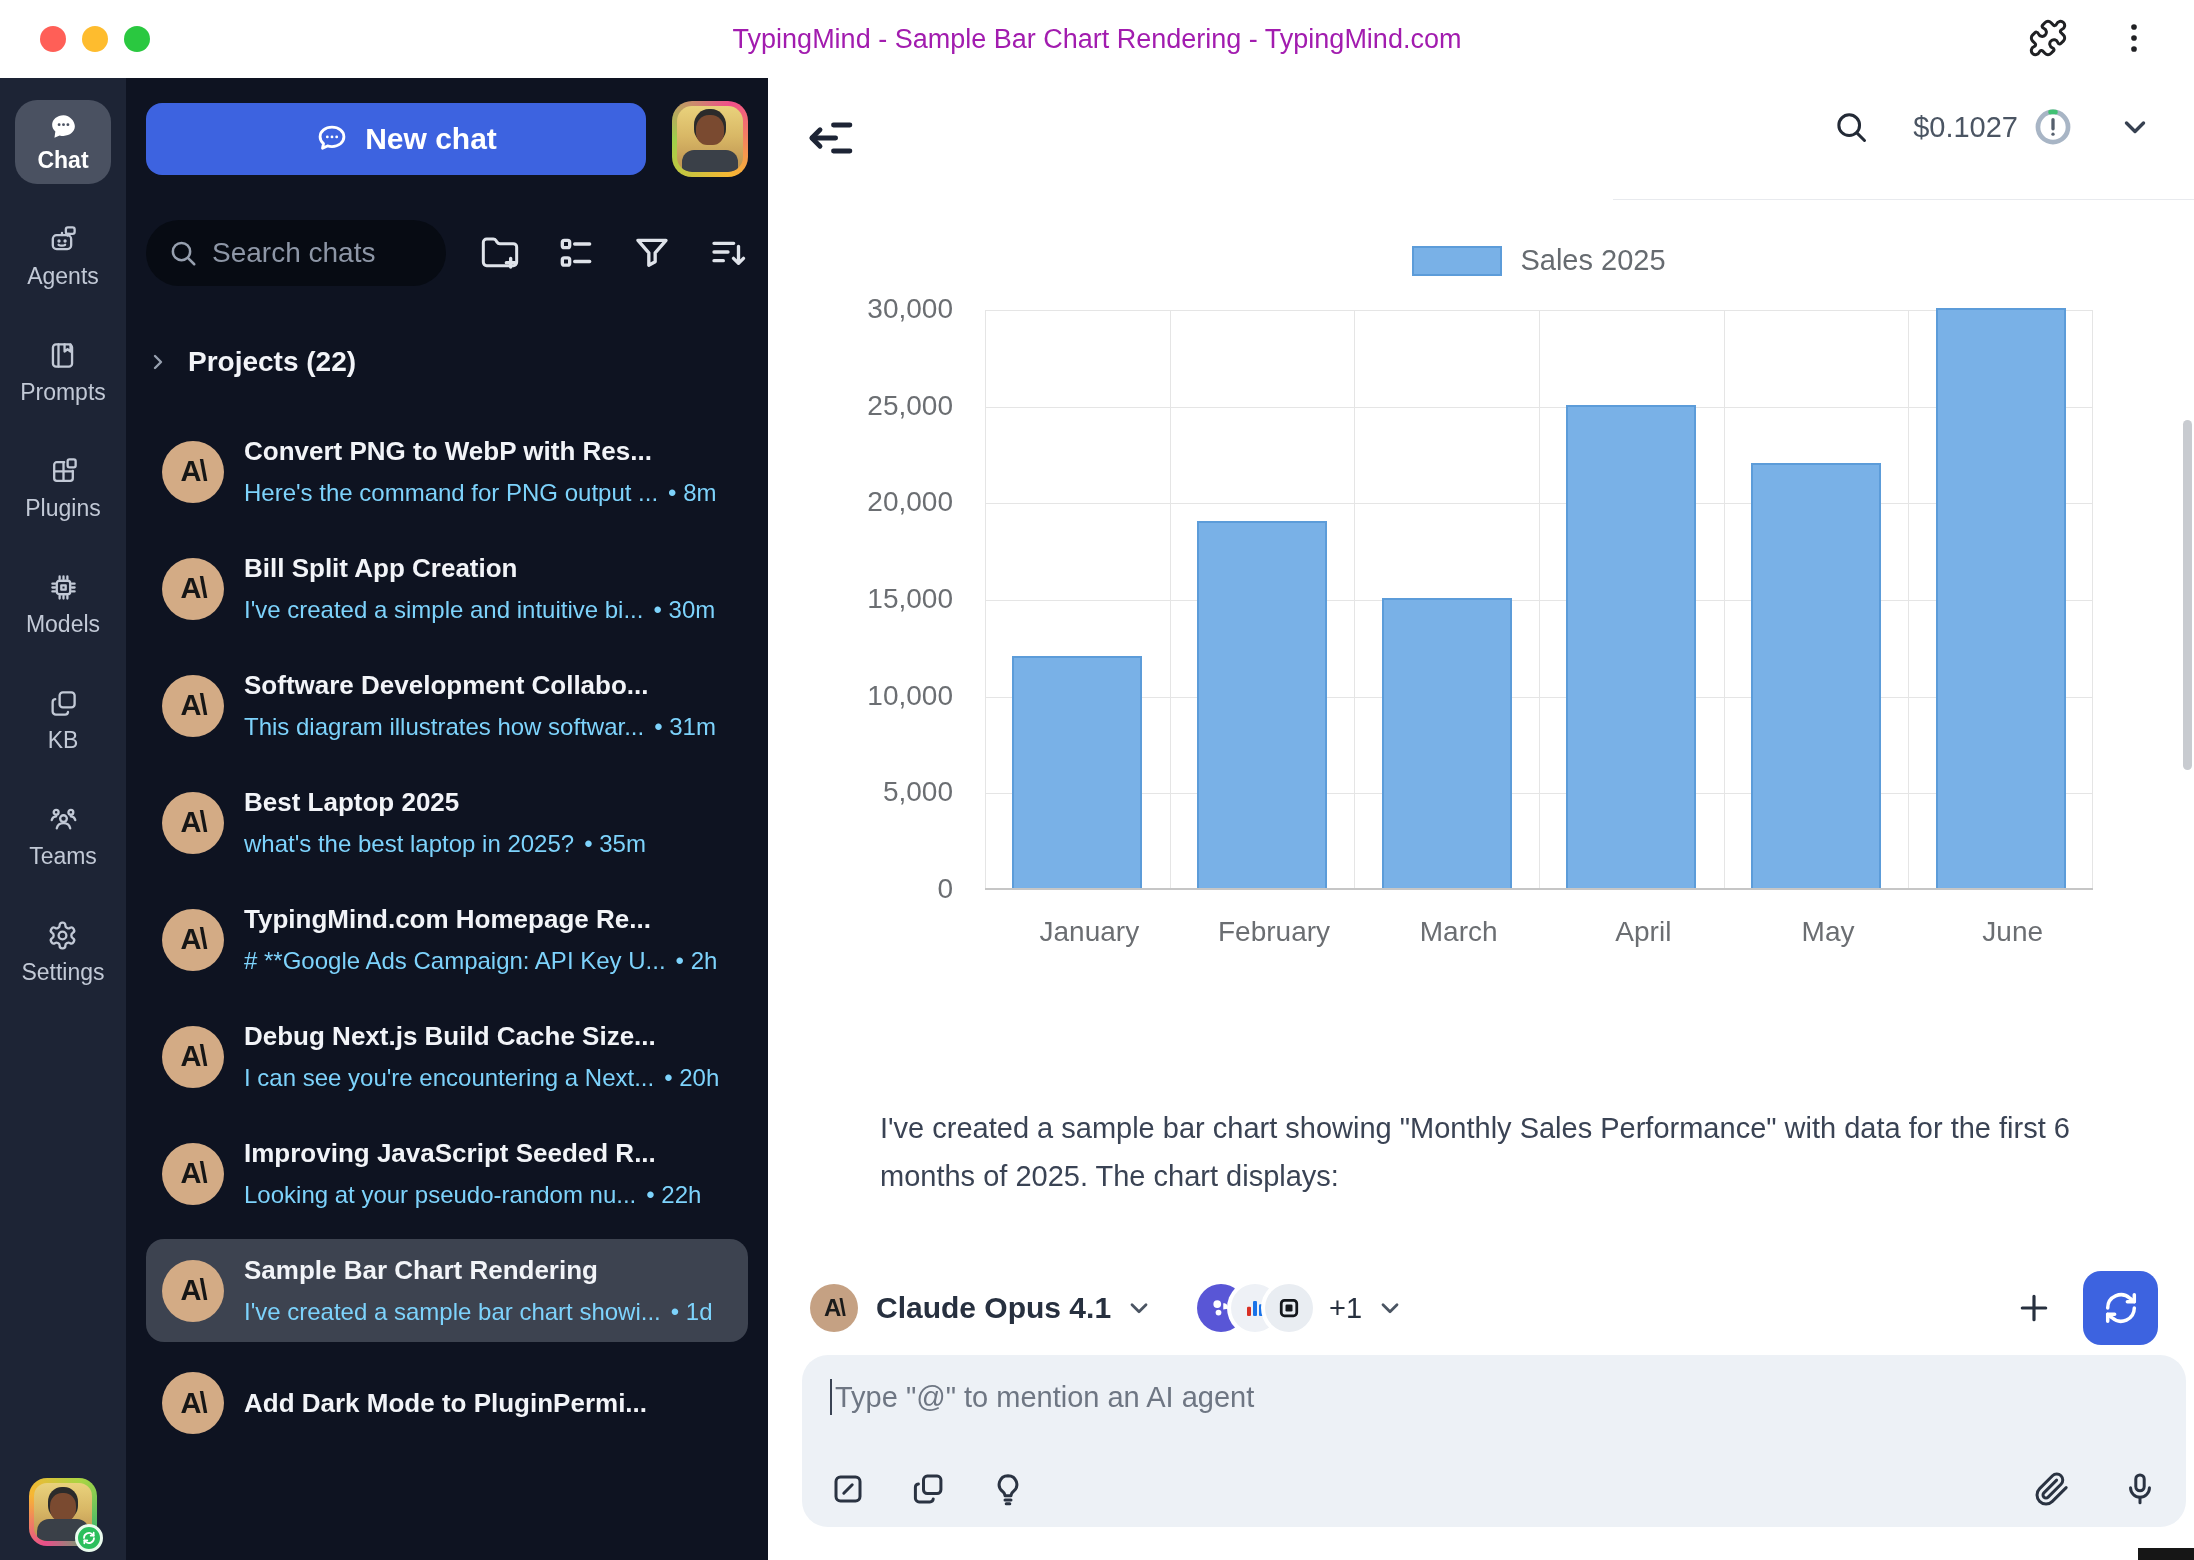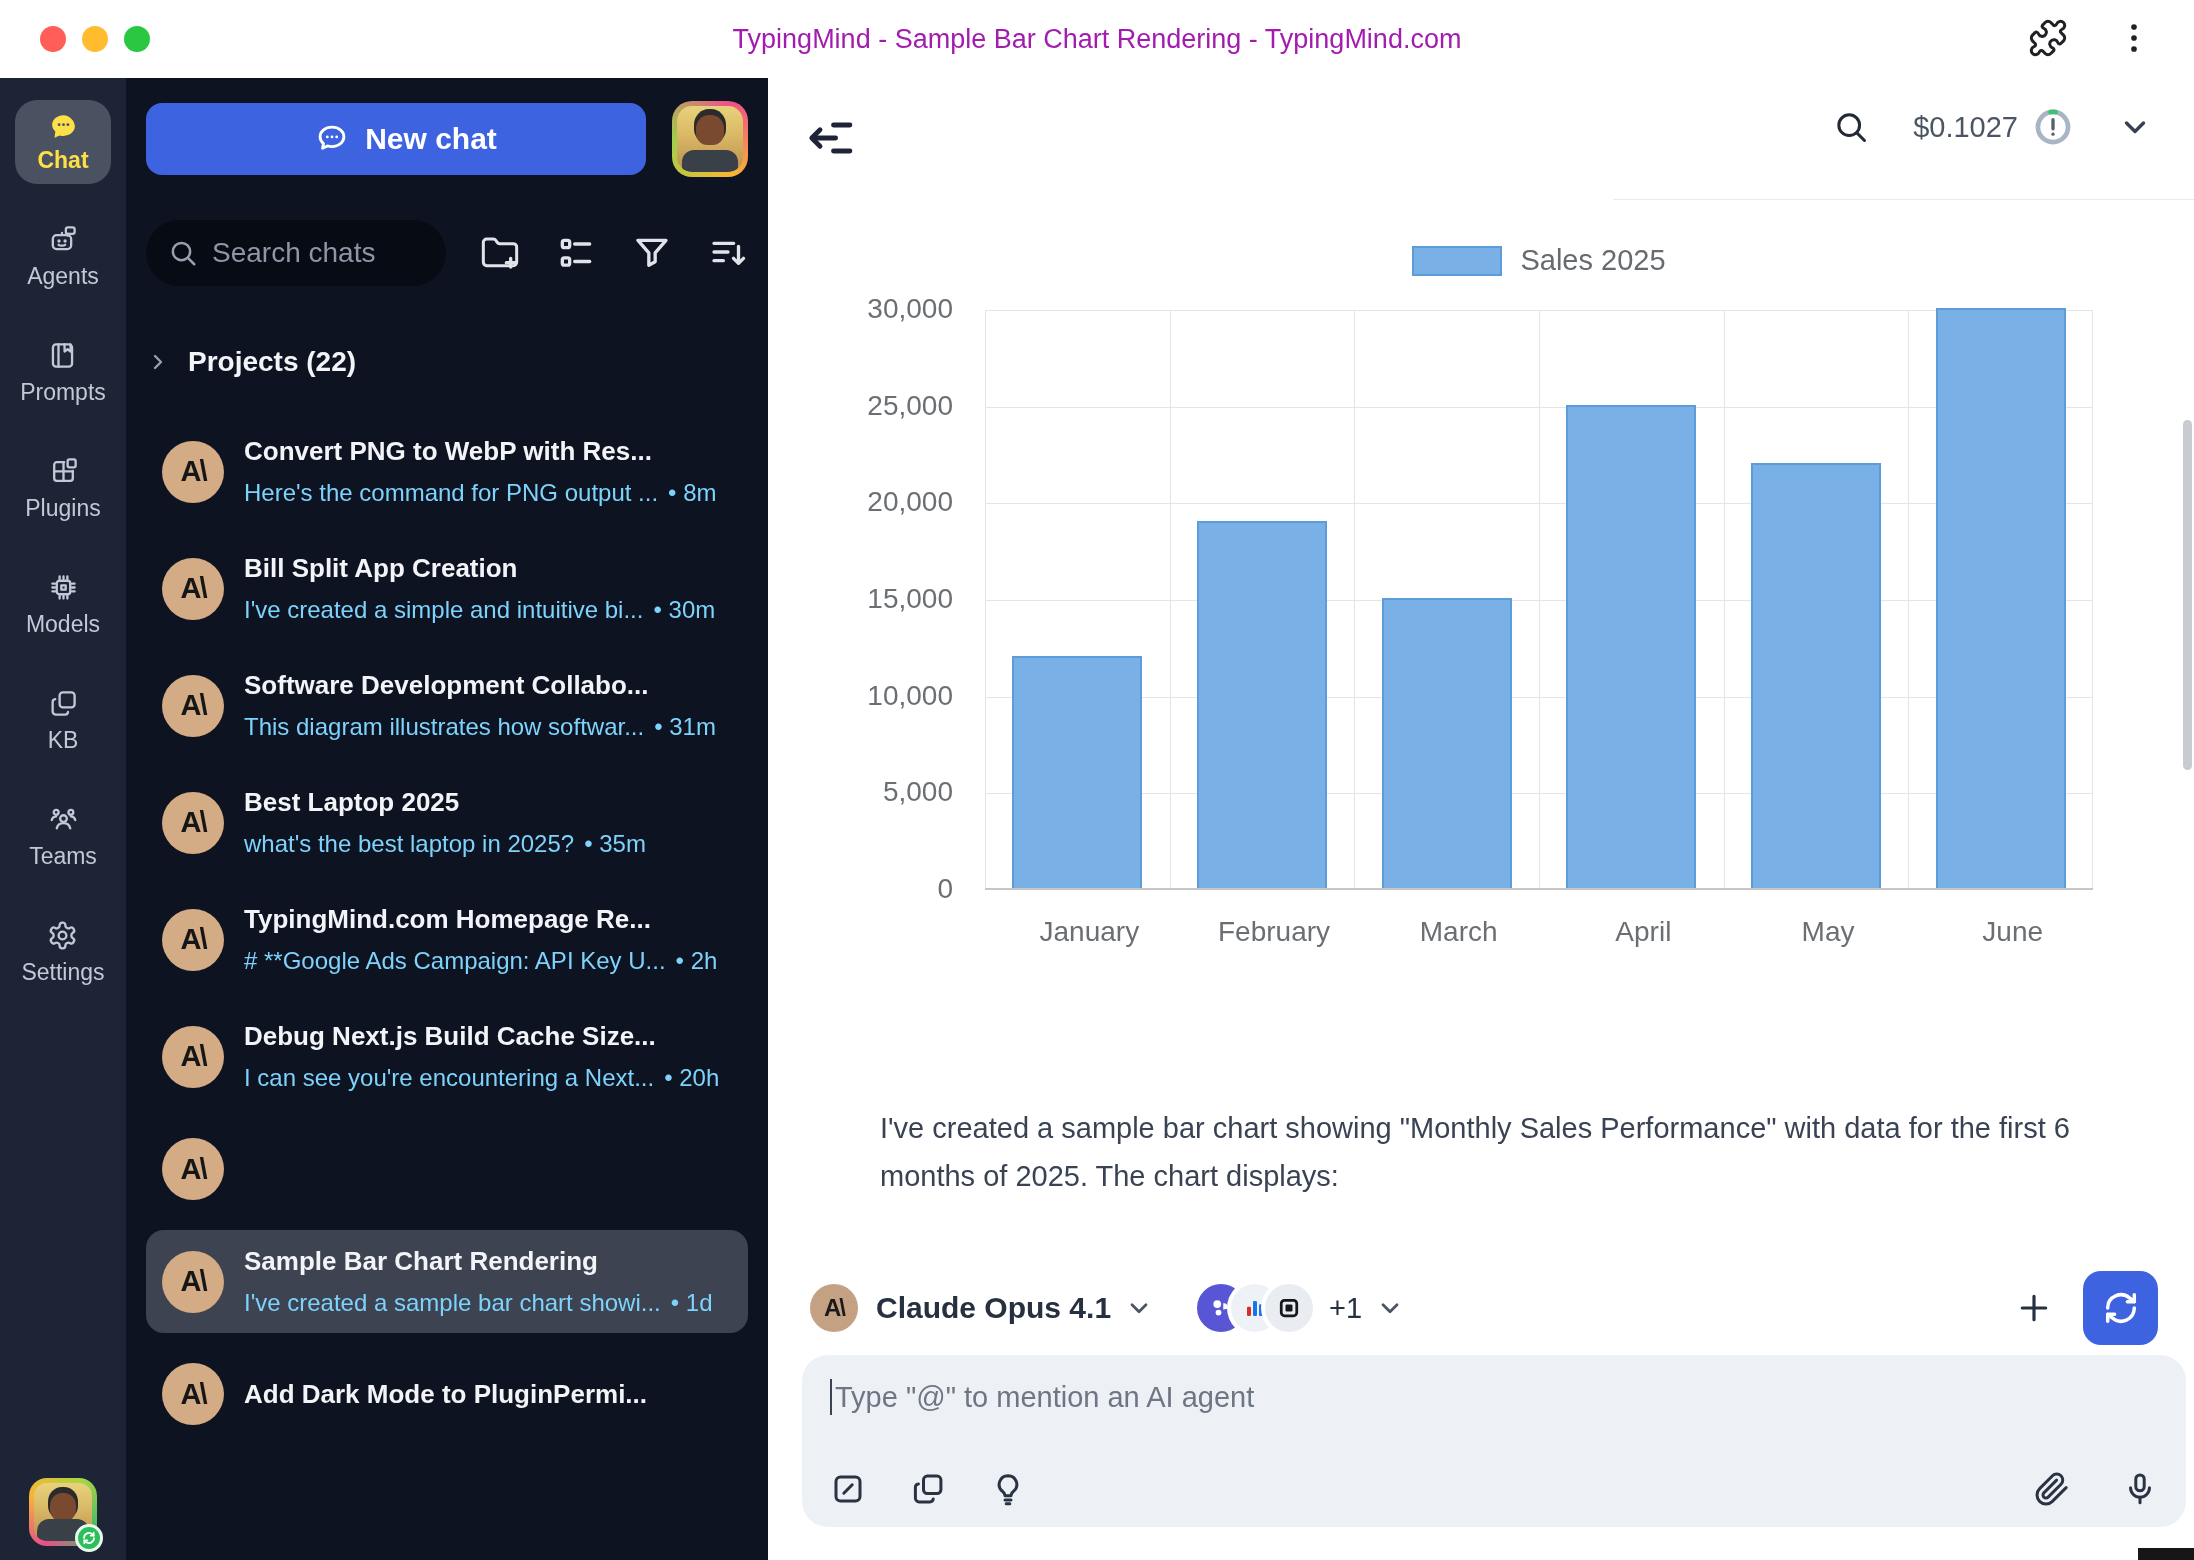--- a/index.html
+++ b/index.html
@@ -15,21 +15,21 @@
   .light.red{ background:#ff5f57; } .light.yellow{ background:#febc2e; } .light.green{ background:#2ac840; }
   .win-title { font-size:27px; color:#a21caf; font-weight:500; }
   .win-actions { position:absolute; right:40px; top:18px; display:flex; gap:46px; align-items:center; }
   .win-actions .wicon { width:40px; height:40px; color:#202124; }
 
   
   .app { flex:1; display:flex; min-height:0; }
 
   
   .rail { width:126px; background:#1d2435; display:flex; flex-direction:column; align-items:center; padding-top:22px; flex:0 0 auto; }
-  .rail-tile { width:96px; height:84px; background:#4a5161; border-radius:22px; display:flex; flex-direction:column; align-items:center; justify-content:center; gap:5px; color:#fde047; margin-bottom:40px; cursor:pointer; }
+  .rail-tile { width:96px; height:84px; background:#4a5161; border-radius:22px; display:flex; flex-direction:column; align-items:center; justify-content:center; gap:5px; color:#ffffff; margin-bottom:40px; cursor:pointer; }
   .rail-item { display:flex; flex-direction:column; align-items:center; gap:8px; color:#c2c9d6; margin-bottom:50px; cursor:pointer; }
   .rail-tile .rlabel { font-weight:700; }
   .rlabel { font-size:23px; }
   .ricon { width:31px; height:31px; display:block; }
   .rail-avatar { margin-top:auto; margin-bottom:14px; position:relative; width:68px; height:68px; border-radius:18px; padding:5px;
     background:conic-gradient(from 210deg, #e94f8a, #f7b733, #a8d544, #46b96a, #e94f8a); }
   .rail-avatar .photo { width:100%; height:100%; border-radius:13px; background:linear-gradient(180deg,#e9d27c 0%, #d9b866 45%, #b98e4e 100%); position:relative; overflow:hidden; }
   .rail-avatar .photo::before { content:""; position:absolute; left:50%; top:10px; transform:translateX(-50%); width:26px; height:28px; border-radius:46% 46% 40% 40%; background:#7a4a30; box-shadow:0 -4px 0 2px #2b2b2b; }
   .rail-avatar .photo::after { content:""; position:absolute; left:50%; bottom:-4px; transform:translateX(-50%); width:52px; height:26px; border-radius:12px 12px 0 0; background:#3a4048; }
   .sync-badge { position:absolute; right:-6px; bottom:-6px; width:28px; height:28px; border-radius:50%; background:#2bbf5c; border:3px solid #eafBee; display:flex; align-items:center; justify-content:center; color:#fff; }
@@ -366,20 +366,27 @@
                  <div class="ci-body">
               <div class="ci-title">Debug Next.js Build Cache Size...</div>
               <div class="ci-sub">
                 <span class="ci-snippet">I can see you're encountering a Next...</span>
                 <span class="ci-time">• 20h</span>
               </div>
             </div>
           </div>
           <div class="chat-item">
             <span class="ci-avatar">A\</span>
+                 <div class="ci-body">
+              <div class="ci-title">Improving JavaScript Seeded R...</div>
+              <div class="ci-sub">
+                <span class="ci-snippet">Looking at your pseudo-random nu...</span>
+                <span class="ci-time">• 22h</span>
+              </div>
+            </div>
           </div>
           <div class="chat-item selected">
             <span class="ci-avatar">A\</span>
                  <div class="ci-body">
               <div class="ci-title">Sample Bar Chart Rendering</div>
               <div class="ci-sub">
                 <span class="ci-snippet">I've created a sample bar chart showi...</span>
                 <span class="ci-time">• 1d</span>
               </div>
             </div>

